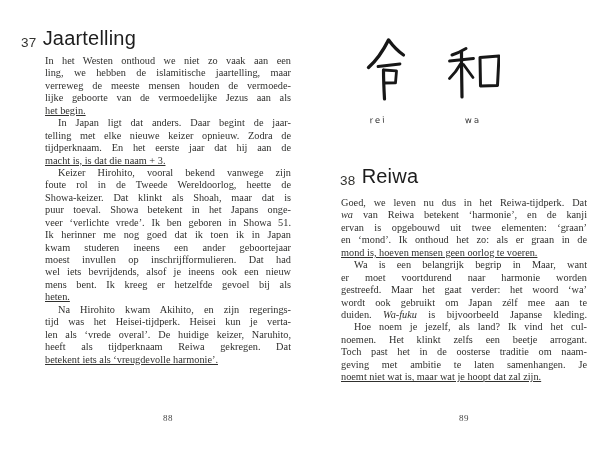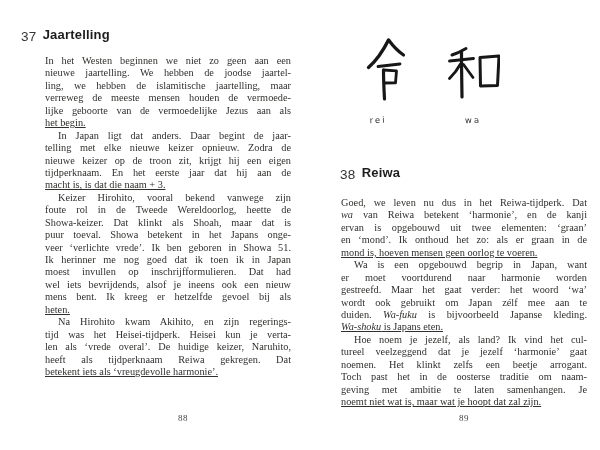--- a/index.html
+++ b/index.html
@@ -3,35 +3,35 @@
 <meta charset="utf-8">
 <style>
   * { margin:0; padding:0; box-sizing:border-box; }
   html,body { width:600px; height:450px; }
   body { background:#ffffff; font-family:"Liberation Serif", serif; }
   .book { position:relative; width:600px; height:450px; background:#ffffff; overflow:hidden; }
 
   .chapter-heading { position:absolute; display:flex; align-items:baseline; gap:6px;
     font-family:"Liberation Sans", sans-serif; color:#1d1d1d; white-space:nowrap; }
   .ch-num { font-size:13.5px; font-weight:400; color:#333330; position:relative; top:1.5px; letter-spacing:0.3px; }
-  .ch-title { font-size:13px; font-weight:700; letter-spacing:0.2px; }
+  .ch-title { font-size:20px; font-weight:400; letter-spacing:0.2px; }
   #left-heading { left:21px; top:27px; }
   #right-heading { left:340px; top:165px; }
 
   .body-text { position:absolute; width:246px; color:#30302e; font-size:10.3px; }
   #left-body { left:45px; top:55px; }
   #right-body { left:341px; top:197px; }
   .line { height:12.45px; line-height:12.45px; text-align:justify; text-align-last:justify; overflow:hidden; }
   .line.last { text-align-last:left;text-decoration:underline; }
   .line.indent { text-indent:13px; }
   .line i { font-style:italic; }
 
   .page-number { position:absolute; width:246px; text-align:center; top:413px;
     font-size:9px; color:#454545; letter-spacing:0.5px; }
-  #left-pagenum { left:60px; }
+  #left-pagenum { left:45px; }
   #right-pagenum { left:341px; }
 
   .kanji-svg { position:absolute; }
   #kanji-rei { left:366px; top:37px; }
   #kanji-wa  { left:448px; top:45px; }
   .kanji-svg path { stroke:#171717; fill:none; stroke-linecap:round; stroke-linejoin:round; }
 
   .romaji { position:absolute; top:115px; font-family:"DejaVu Sans", sans-serif;
     font-size:8.5px; color:#2f2f2f; letter-spacing:2px; text-align:center; transform:rotate(-2deg); }
   #romaji-rei { left:358px; width:40px; }
@@ -42,41 +42,40 @@
 
 <div class="book">
 
   <header class="chapter-heading" id="left-heading">
     <span class="ch-num">37</span>
     <span class="ch-title">Jaartelling</span>
   </header>
 
   <div class="body-text" id="left-body">
       <div class="para">
-        <div class="line">In het Westen beginnen we niet zo geen aan een</div>
-        <div class="line">nieuwe jaartelling. We hebben de joodse jaartel-</div>
+        <div class="line">In het Westen onthoud we niet zo vaak aan een</div>
         <div class="line">ling, we hebben de islamitische jaartelling, maar</div>
         <div class="line">verreweg de meeste mensen houden de vermoede-</div>
         <div class="line">lijke geboorte van de vermoedelijke Jezus aan als</div>
         <div class="line last">het begin.</div>
       </div>
       <div class="para">
         <div class="line indent">In Japan ligt dat anders. Daar begint de jaar-</div>
         <div class="line">telling met elke nieuwe keizer opnieuw. Zodra de</div>
-        <div class="line">nieuwe keizer op de troon zit, krijgt hij een eigen</div>
         <div class="line">tijdperknaam. En het eerste jaar dat hij aan de</div>
         <div class="line last">macht is, is dat die naam + 3.</div>
       </div>
       <div class="para">
         <div class="line indent">Keizer Hirohito, vooral bekend vanwege zijn</div>
         <div class="line">foute rol in de Tweede Wereldoorlog, heette de</div>
         <div class="line">Showa-keizer. Dat klinkt als Shoah, maar dat is</div>
         <div class="line">puur toeval. Showa betekent in het Japans onge-</div>
         <div class="line">veer ‘verlichte vrede’. Ik ben geboren in Showa 51.</div>
         <div class="line">Ik herinner me nog goed dat ik toen ik in Japan</div>
+        <div class="line">kwam studeren ineens een ander geboortejaar</div>
         <div class="line">moest invullen op inschrijfformulieren. Dat had</div>
         <div class="line">wel iets bevrijdends, alsof je ineens ook een nieuw</div>
         <div class="line">mens bent. Ik kreeg er hetzelfde gevoel bij als</div>
         <div class="line last">heten.</div>
       </div>
       <div class="para">
         <div class="line indent">Na Hirohito kwam Akihito, en zijn regerings-</div>
         <div class="line">tijd was het Heisei-tijdperk. Heisei kun je verta-</div>
         <div class="line">len als ‘vrede overal’. De huidige keizer, Naruhito,</div>
         <div class="line">heeft als tijdperknaam Reiwa gekregen. Dat</div>
@@ -113,30 +112,28 @@
 
   <div class="body-text" id="right-body">
       <div class="para">
         <div class="line">Goed, we leven nu dus in het Reiwa-tijdperk. Dat</div>
         <div class="line"><i>wa</i> van Reiwa betekent ‘harmonie’, en de kanji</div>
         <div class="line">ervan is opgebouwd uit twee elementen: ‘graan’</div>
         <div class="line">en ‘mond’. Ik onthoud het zo: als er graan in de</div>
         <div class="line last">mond is, hoeven mensen geen oorlog te voeren.</div>
       </div>
       <div class="para">
-        <div class="line indent">Wa is een opgebouwd begrip in Japan, want</div>
+        <div class="line indent">Wa is een belangrijk begrip in Maar, want</div>
         <div class="line">er moet voortdurend naar harmonie worden</div>
         <div class="line">gestreefd. Maar het gaat verder: het woord ‘wa’</div>
         <div class="line">wordt ook gebruikt om Japan zélf mee aan te</div>
         <div class="line">duiden. <i>Wa-fuku</i> is bijvoorbeeld Japanse kleding.</div>
-        <div class="line last"><i>Wa-shoku</i> is Japans eten.</div>
       </div>
       <div class="para">
         <div class="line indent">Hoe noem je jezelf, als land? Ik vind het cul-</div>
-        <div class="line">tureel veelzeggend dat je jezelf ‘harmonie’ gaat</div>
         <div class="line">noemen. Het klinkt zelfs een beetje arrogant.</div>
         <div class="line">Toch past het in de oosterse traditie om naam-</div>
         <div class="line">geving met ambitie te laten samenhangen. Je</div>
         <div class="line last">noemt niet wat is, maar wat je hoopt dat zal zijn.</div>
       </div>
     </div>
 
   <div class="page-number" id="right-pagenum">89</div>
 
 </div>

